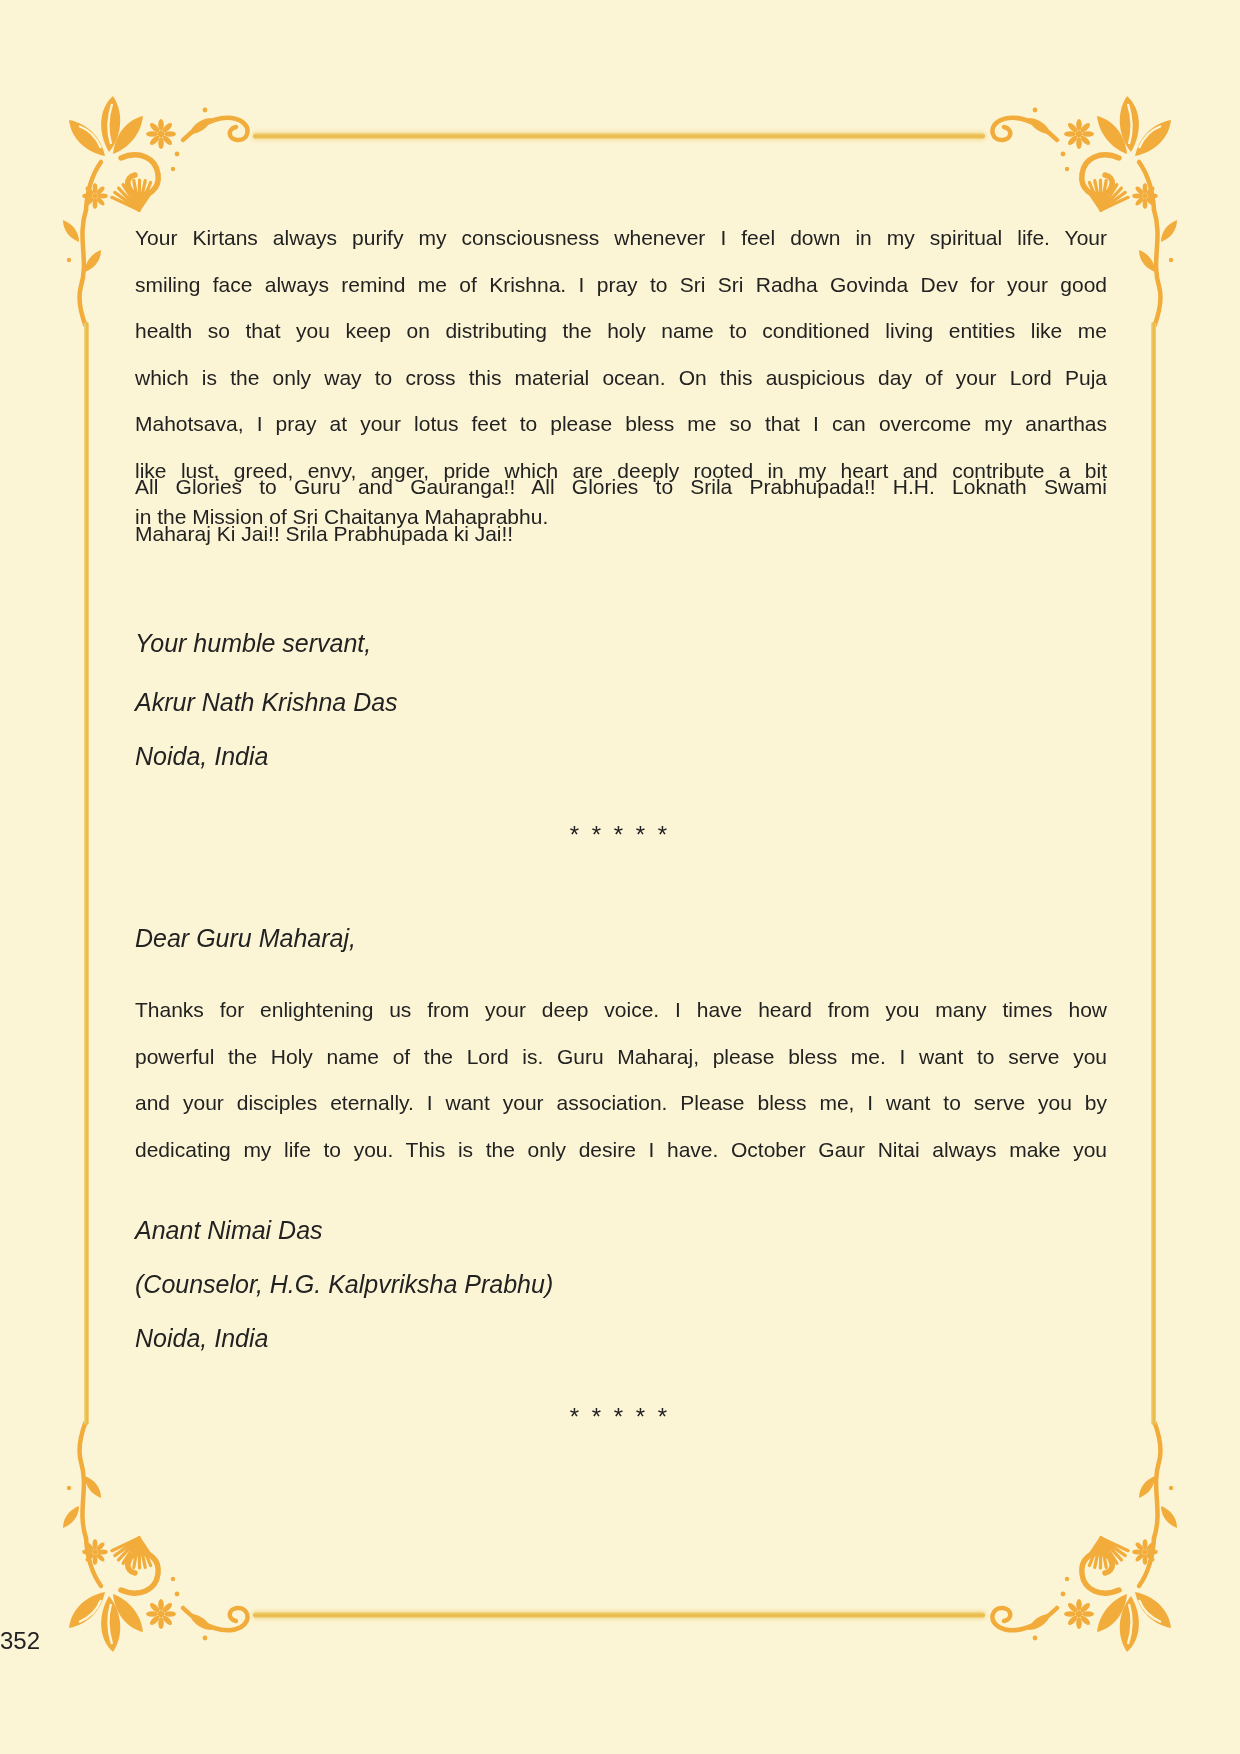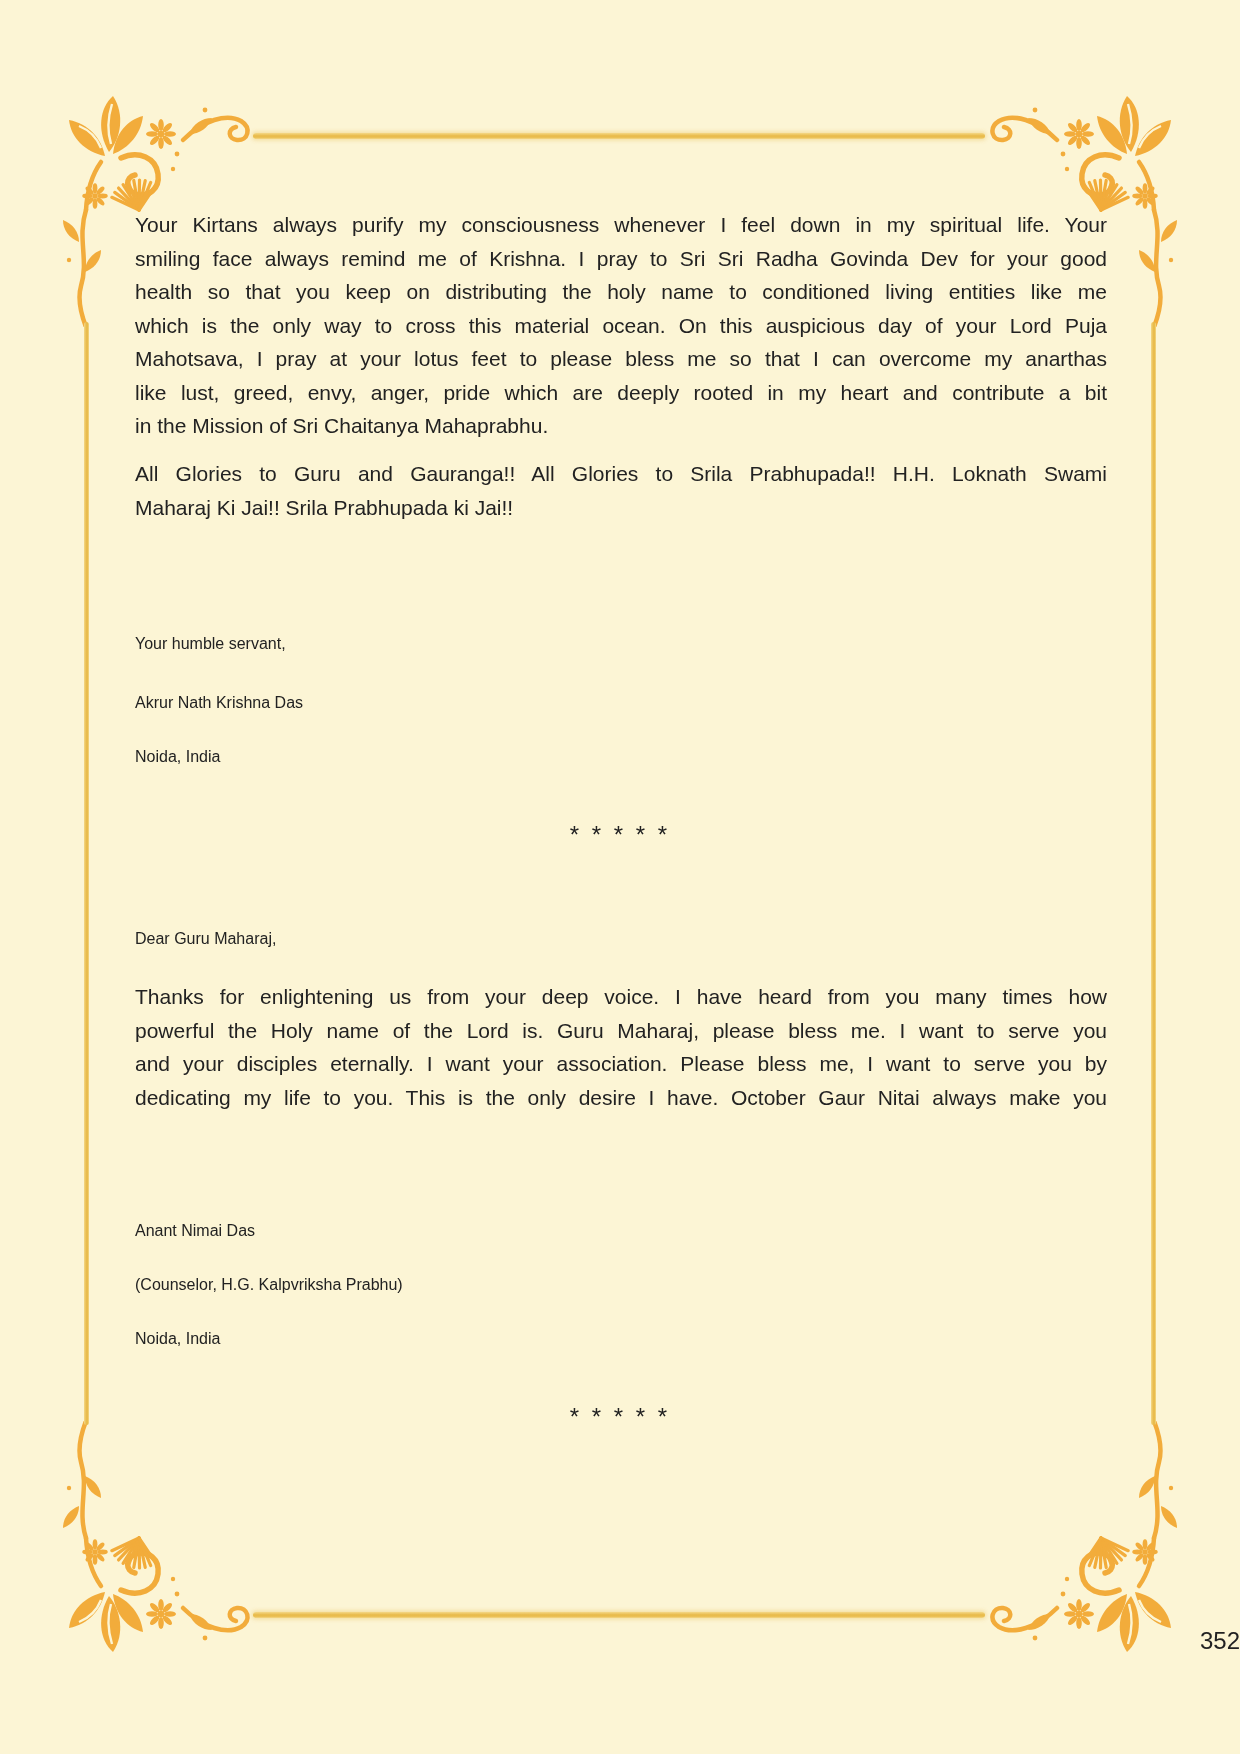--- a/index.html
+++ b/index.html
@@ -53,38 +53,38 @@
   .vline-left  { left: 84px; }
   .vline-right { left: 1151px; }
 
   .tblock {
     position: absolute;
     left: 135px;
     width: 972px;
     font-size: 21px;
     line-height: 33.5px;
   }
-  .tline { text-align: justify; text-align-last: justify; }
+  .tline { text-align: justify; text-align-last: justify; margin-top: 13px; }
   .tline-last { text-align-last: left; }
-  .single { font-size: 16px; }
+  .single { font-size: 25px; font-style: italic; }
   .separator {
     position: absolute;
     left: 0;
     width: 1240px;
     text-align: center;
     font-size: 24px;
     letter-spacing: 3px;
     line-height: 30px;
   }
   .page-number {
     position: absolute;
     left: 0;
     top: 1626px;
     width: 1240px;
-    text-align: right;
+    text-align: left;
     font-size: 24px;
     line-height: 30px;
   }
   .defs-holder { position: absolute; width: 0; height: 0; overflow: hidden; }
 </style>
 </head>
 <body>
 
 <div class="page">
 

